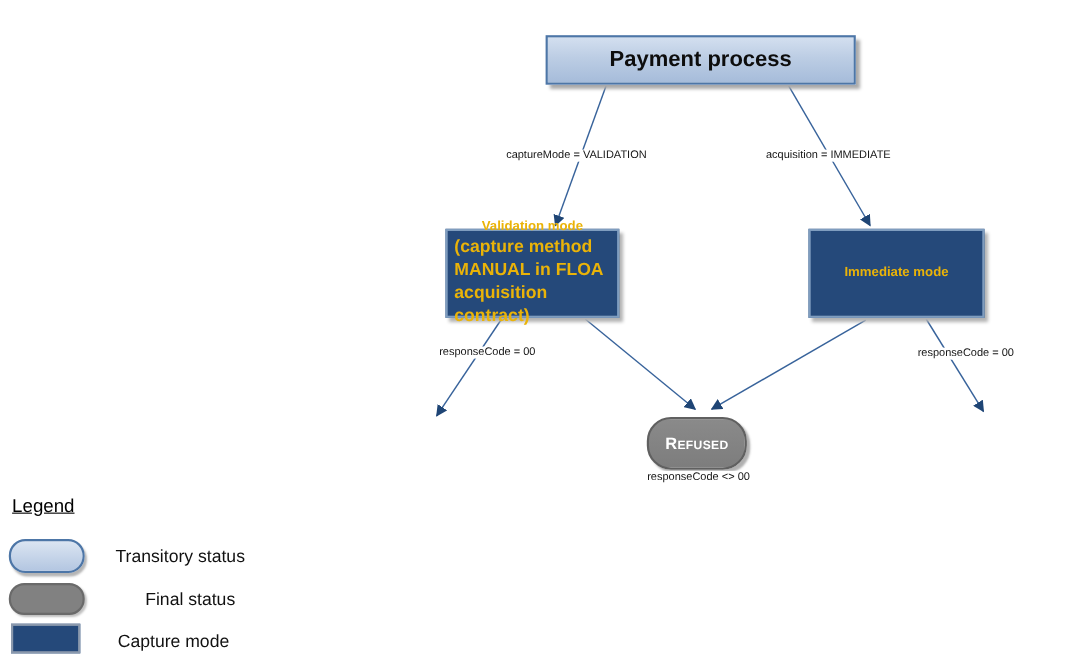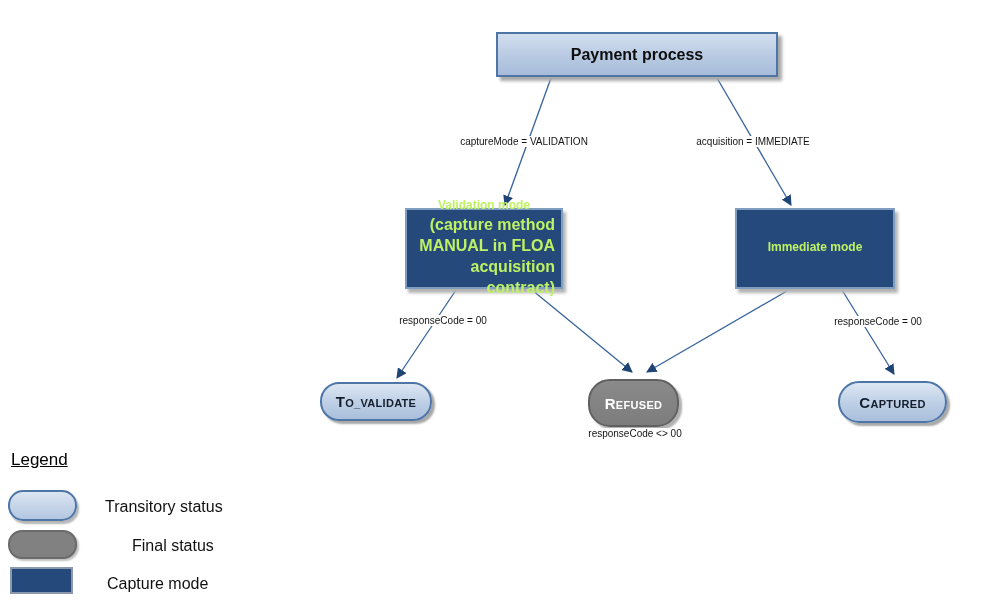--- a/index.html
+++ b/index.html
@@ -10,28 +10,28 @@
   svg.arrows{position:absolute;left:0;top:0;width:993px;height:599px;}
 
   
   .process-box{
     position:absolute;left:496px;top:32px;width:282px;height:45px;
     background:linear-gradient(180deg,#d3dfef 0%,#bccde4 45%,#a6bcda 100%);
     border:2px solid #4d76a7;box-sizing:border-box;
     box-shadow:4px 4px 3px #a9a9a9;
     display:flex;align-items:center;justify-content:center;
   }
-  .process-box .t{font-size:16px;font-weight:bold;color:#0d0d0d;}
+  .process-box .t{font-size:20px;font-weight:bold;color:#0d0d0d;}
 
   
   .mode-box{
     position:absolute;width:158px;height:81px;box-sizing:border-box;
     background:#25497a;border:2px solid #7f9dbf;
     box-shadow:3px 4px 3px #b3b3b3;
-    color:#bef264;text-align:right;
+    color:#eab308;text-align:left;
     display:flex;flex-direction:column;align-items:center;justify-content:center;
     padding:4px 6px;
   }
   .mode-box .mt{font-size:12px;font-weight:bold;margin-bottom:3px;}
   .mode-box .ms{font-size:16px;font-weight:bold;line-height:1.3;}
   .mode-validation{left:405px;top:208px;}
   .mode-immediate{left:735px;top:208px;width:160px;}
 
   
   .pill{
@@ -121,28 +121,22 @@
     <div class="ms">(capture method MANUAL in FLOA acquisition contract)</div>
   </div>
 
   <div class="mode-box mode-immediate">
     <div class="mt">Immediate mode</div>
   </div>
 
   <div class="edge-label" style="left:443px;top:315px;">responseCode = 00</div>
   <div class="edge-label" style="left:878px;top:316px;">responseCode = 00</div>
 
-  <div class="pill pill-blue pill-tovalidate">
-    <span class="status-label">TO_VALIDATE</span>
-  </div>
   <div class="pill pill-gray pill-refused">
     <span class="status-label">REFUSED</span>
-  </div>
-  <div class="pill pill-blue pill-captured">
-    <span class="status-label">CAPTURED</span>
   </div>
 
   <div class="edge-label" style="left:635px;top:428px;">responseCode &lt;&gt; 00</div>
 
   <div class="legend-heading">Legend</div>
 
   <div class="legend-shape lg-pill-blue"></div>
   <div class="legend-label ll-1">Transitory status</div>
 
   <div class="legend-shape lg-pill-gray"></div>

